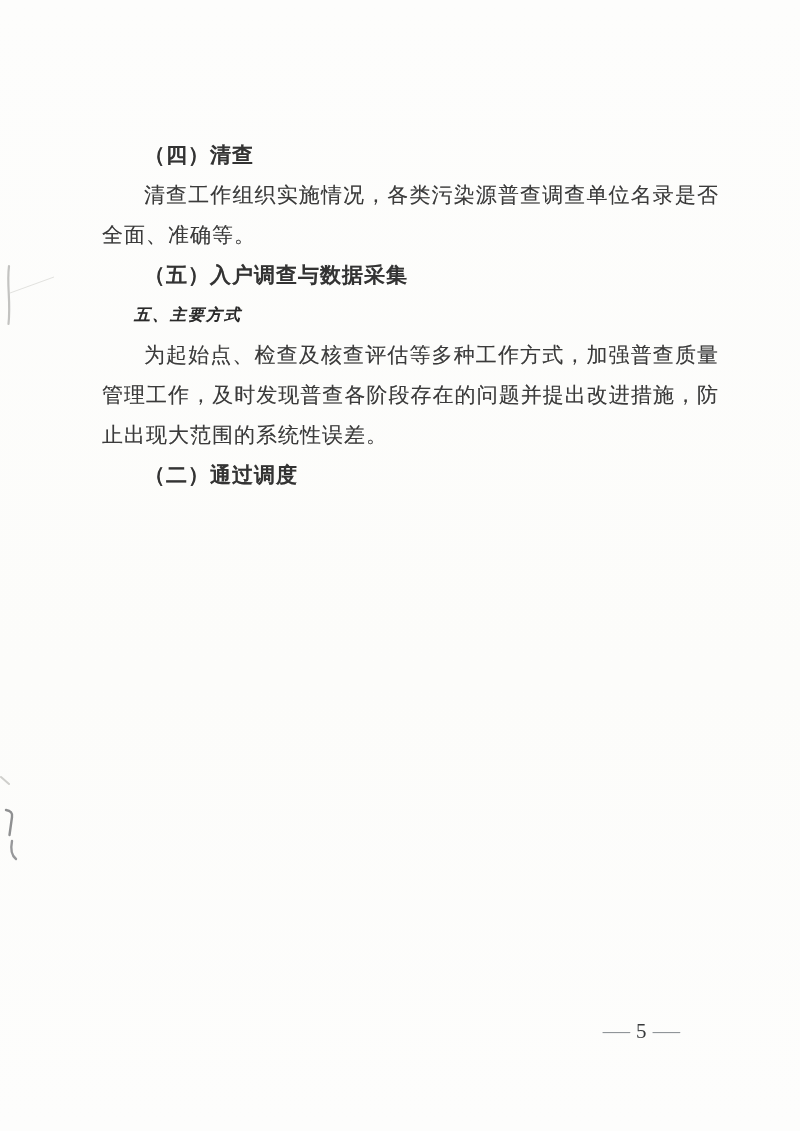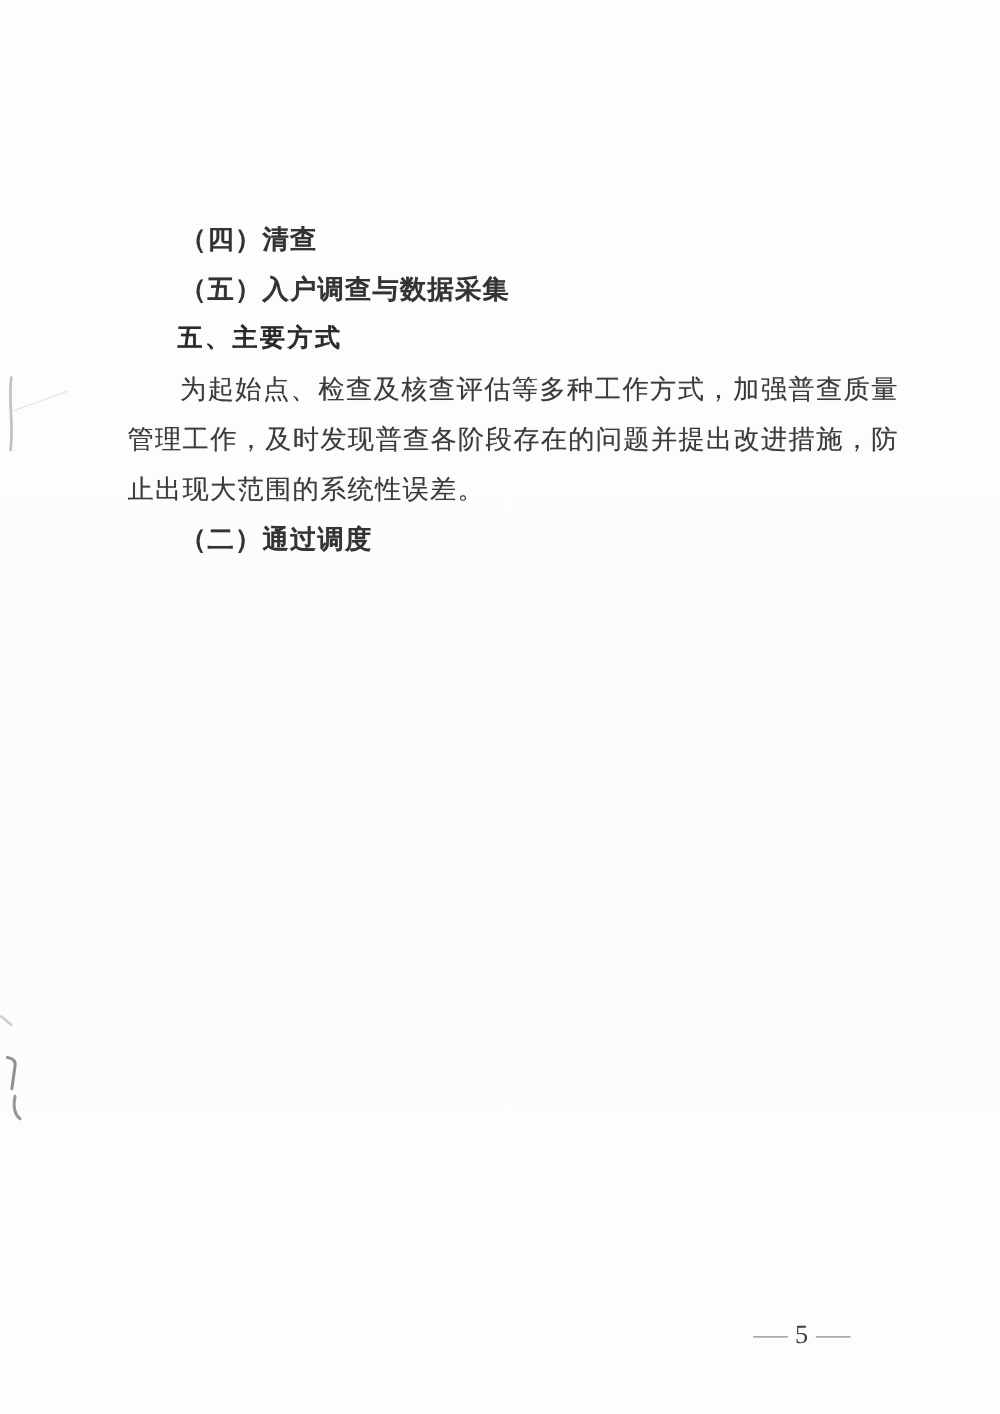--- a/index.html
+++ b/index.html
@@ -6,21 +6,20 @@
   html,body { width:800px; height:1131px; }
   body {
     position:relative;
     background:#fdfdfc;
     font-family:"Liberation Serif","DejaVu Serif",serif;
     overflow:hidden;
   }
   .page {
     position:absolute; inset:0;
     background:linear-gradient(180deg,#fdfdfc 0%,#fcfcfa 60%,#fdfdfc 100%);
-    margin-top:36px;
   }
   .artifacts { position:absolute; left:0; top:0; pointer-events:none; }
   .content {
     position:absolute;
     left:102px; top:135px; width:617px;
     font-size:21px; line-height:40px; letter-spacing:1px;
     color:#3b3b3b;
     text-align:justify;
     text-shadow:0 0 0.6px rgba(70,70,70,0.45);
   }
@@ -28,23 +27,24 @@
   .content p.body { text-indent:2em; }
   .content p.subheading {
     text-indent:2em;
     font-weight:600;
     color:#333;
   }
   .content p.heading {
     text-indent:2em;
     font-weight:700;
     font-family:"Liberation Sans","DejaVu Sans",sans-serif;
-    font-size:20px;
+    font-size:16px;
     color:#2a2a2a;
     letter-spacing:2px;
+    font-style:italic;
   }
   .page-number {
     position:absolute;
     left:606px; top:1019px;
     font-size:21px; color:#3f3f3f;
     display:inline-flex; align-items:center; gap:9px;
     letter-spacing:0;
   }
   .page-number .dash { color:#8a8f93; font-weight:400; transform:scaleX(1.3); }
   .page-number .num { color:#37393b; }
@@ -57,20 +57,21 @@
   <svg class="artifacts" width="80" height="1131" viewBox="0 0 80 1131" fill="none" xmlns="http://www.w3.org/2000/svg">
     <path d="M9 266 C 6.5 286, 11 300, 8.5 324" stroke="#c3c3c1" stroke-width="2.2" stroke-linecap="round"></path>
     <path d="M10 293 L 54 277" stroke="#e2e2df" stroke-width="1"></path>
     <path d="M1 777 L 9 784" stroke="#cfcfcc" stroke-width="2" stroke-linecap="round"></path>
     <path d="M6 810 q 7 1 6 7 l -2.5 18" stroke="#8f9091" stroke-width="2.4" stroke-linecap="round"></path>
     <path d="M12 841 q -2.5 13 4 18" stroke="#97989a" stroke-width="2.4" stroke-linecap="round"></path>
   </svg>
 
   <div class="content" id="paragraph-host">
       <p class="para subheading">（四）清查</p>
+      <p class="para body">清查工作组织实施情况，各类污染源普查调查单位名录是否全面、准确等。</p>
       <p class="para subheading">（五）入户调查与数据采集</p>
       <p class="para heading">五、主要方式</p>
       <p class="para body">为起始点、检查及核查评估等多种工作方式，加强普查质量管理工作，及时发现普查各阶段存在的问题并提出改进措施，防止出现大范围的系统性误差。</p>
       <p class="para subheading">（二）通过调度</p>
     </div>
 
   <div class="page-number">
     <span class="dash">—</span>
     <span class="num">5</span>
     <span class="dash">—</span>

